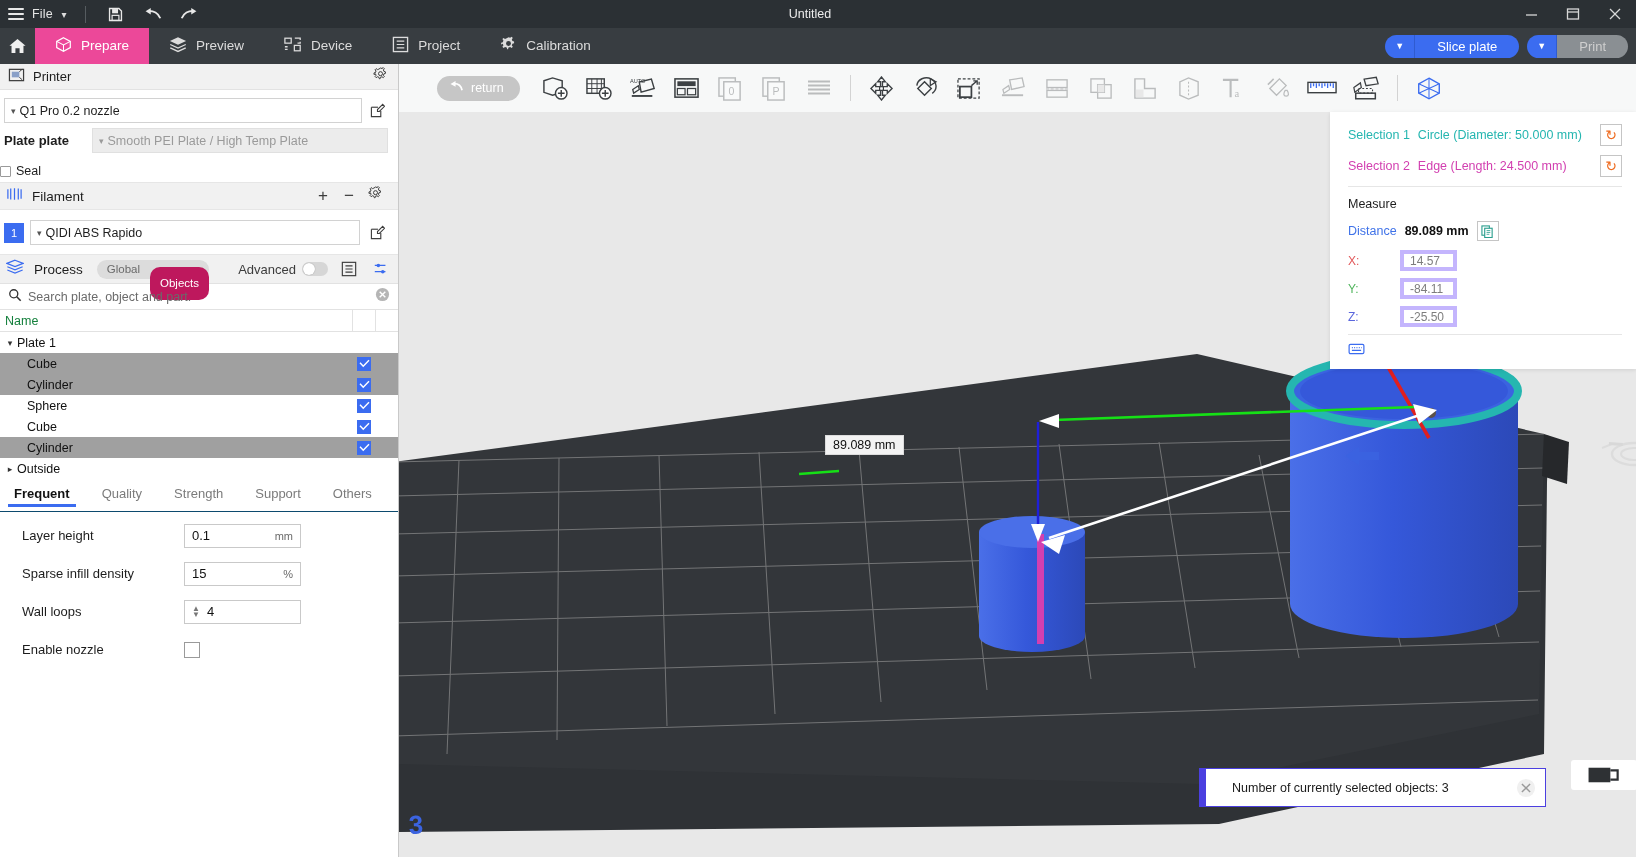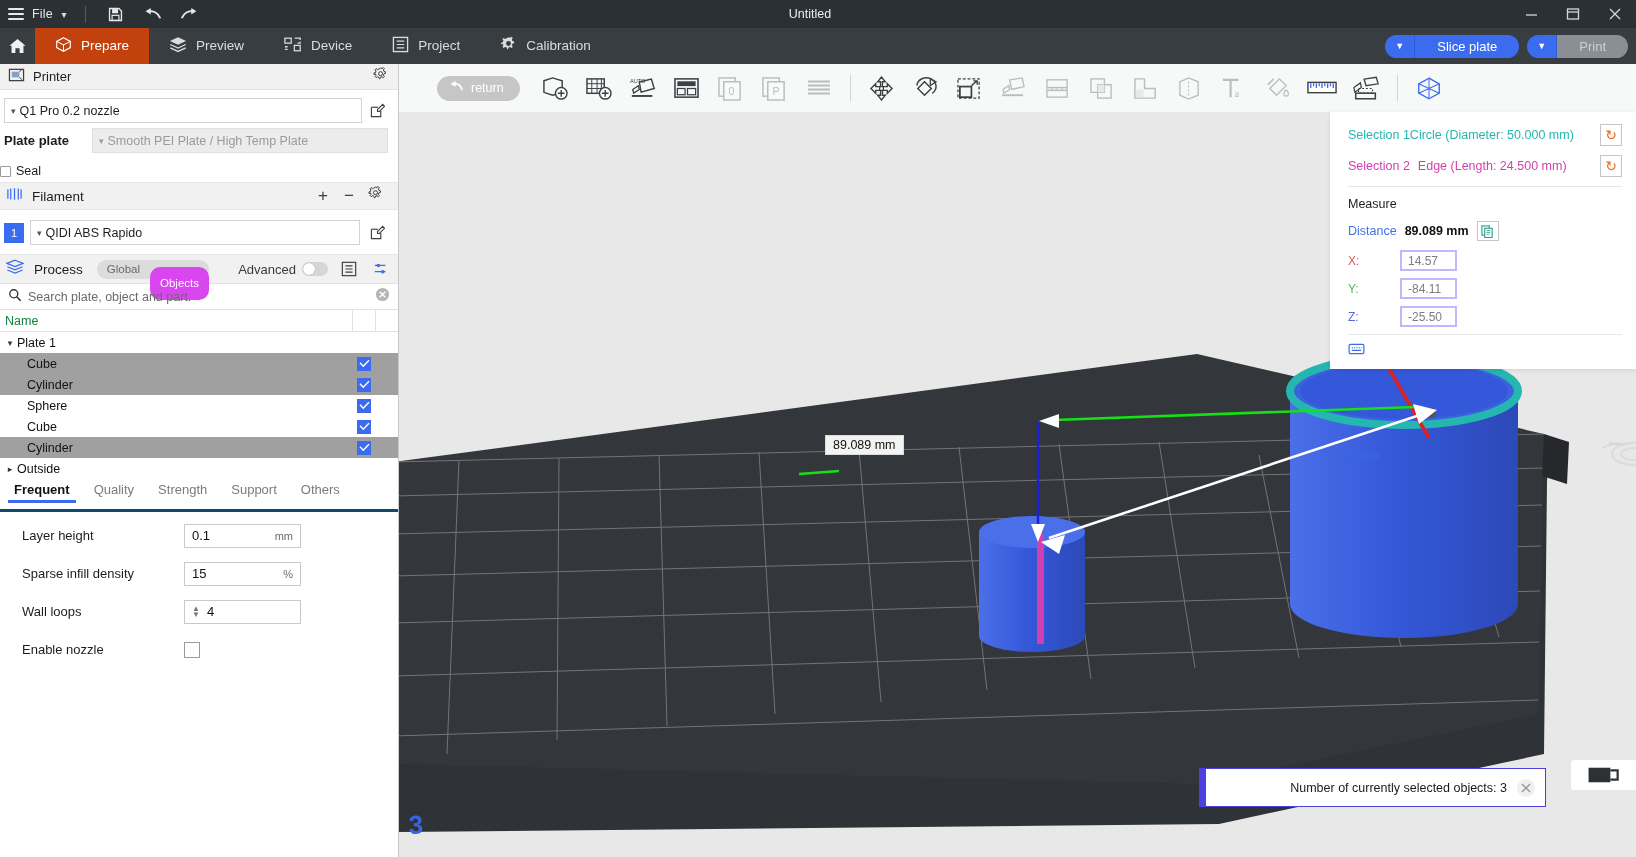--- a/index.html
+++ b/index.html
@@ -20,21 +20,21 @@
     pointer-events:none; }
   .tb-right { position:absolute; right:0; top:0; height:28px; display:flex; }
   .wbtn { width:42px; height:28px; display:flex; align-items:center; justify-content:center; }
   .wbtn svg { opacity:.95; }
 
   
   .topnav { position:absolute; top:28px; left:0; width:1636px; height:36px;
     background:#383d41; display:flex; align-items:stretch; }
   .navhome { width:35px; display:flex; align-items:center; justify-content:center; }
   .navtab { display:flex; align-items:center; gap:9px; padding:0 20px; color:#dcdcdc; font-size:13.5px; }
-  .navtab.active { background:#c2410c; color:#fff; }
+  .navtab.active { background:#ec4899; color:#fff; }
   .navtab .label { line-height:1; }
   .nav-right { position:absolute; right:8px; top:4px; height:28px; display:flex; align-items:center; gap:8px; }
   .splitbtn { display:flex; align-items:center; height:23px; }
   .splitbtn .caret { width:30px; height:23px; background:#3b6cf0; border-radius:12px 0 0 12px;
      display:flex; align-items:center; justify-content:center; color:#fff; font-size:9px;
      border-right:1px solid #2f5bd0;}
   .splitbtn .main { height:23px; background:#3b6cf0; color:#fff; border-radius:0 12px 12px 0;
      padding:0 22px; display:flex; align-items:center; font-size:13px; }
   .splitbtn.disabled .main { background:#8a8f93; color:#cfcfcf; }
 
@@ -63,42 +63,42 @@
   .fil-hdr .act { width:26px; text-align:center; font-size:17px; color:#3c3c3c; }
   .fil-row { padding:10px 10px 9px 4px; display:flex; align-items:center; gap:6px; }
   .fil-idx { width:20px; height:20px; background:#3b6cf0; color:#fff; font-size:11px;
      display:flex; align-items:center; justify-content:center; }
   .proc-hdr { height:30px; display:flex; align-items:center; padding:0 6px 0 6px; background:#f1f1f1;
     border-top:1px solid #e6e6e6; border-bottom:1px solid #e2e2e2; }
   .proc-hdr .ttl { font-size:13.5px; color:#1d1d1d; margin-left:10px; }
   .segctl { margin-left:14px; display:flex; background:#dcdcdc; border-radius:10px; height:19px; align-items:center; }
   .segctl .seg { font-size:11.5px; padding:0 10px; height:33px; display:flex; align-items:center;
      color:#6a6a6a; border-radius:10px; }
-  .segctl .seg.on { background:#d946ef; color:#fff;margin-top:28px; }
+  .segctl .seg.on { background:#be185d; color:#fff;margin-top:28px; }
   .adv { margin-left:auto; display:flex; align-items:center; gap:6px; }
   .adv .txt { font-size:13px; color:#3c3c3c; }
   .toggle { width:26px; height:14px; border-radius:7px; background:#d6d6d6; position:relative; }
   .toggle i { position:absolute; left:1px; top:1px; width:12px; height:12px; border-radius:50%; background:#fff;
      box-shadow:0 0 1px rgba(0,0,0,.4); }
   .ico-btn { width:22px; height:22px; display:flex; align-items:center; justify-content:center; margin-left:4px;}
   .searchbar { height:26px; display:flex; align-items:center; gap:6px; padding:0 8px; border-bottom:1px solid #e2e2e2; }
   .searchbar .ph { flex:1; font-size:12.5px; color:#6b6b6b; }
   .objhdr { height:22px; border-bottom:1px solid #e2e2e2; display:flex; align-items:center; font-size:12.5px;
     color:#15803d; }
   .objhdr .nm { flex:1; padding-left:5px; }
   .objhdr .c1,.objhdr .c2 { width:23px; border-left:1px solid #e2e2e2; height:22px; }
   .tree { }
   .trow { height:21px; display:flex; align-items:center; font-size:12.5px; color:#111; padding-left:3px; }
   .trow.sel { background:#a0a0a0; }
   .trow .arrow { width:14px; font-size:9px; color:#333; text-align:center; }
   .trow .tname { flex:1; }
   .trow.child .tname { padding-left:24px; }
   .ckblue { width:14px; height:14px; background:#3b6cf0; margin-right:27px; display:flex;
      align-items:center; justify-content:center; }
-  .tabs { height:30px; display:flex; align-items:flex-start; gap:0; border-bottom:3px solid #0c4a6e;
+  .tabs { height:30px; display:flex; align-items:center; gap:8px; border-bottom:1px solid #0c4a6e;
      padding:0 2px; margin-top:3px;}
   .ptab { font-size:13px; color:#7b7b7b; padding:0 12px 6px 12px; position:relative; }
   .ptab.active { color:#111; font-weight:bold; }
   .ptab.active:after { content:""; position:absolute; left:6px; right:6px; bottom:0; height:3px; background:#3b6cf0; }
   .prow { display:flex; align-items:center; height:29px; margin-top:9px; padding-left:22px; }
   .prow .plabel { width:162px; font-size:13px; color:#1d1d1d; }
   .pfield { width:117px; height:24px; border:1px solid #c9c9c9; background:#fff; display:flex;
     align-items:center; padding:0 7px; font-size:13px; color:#111; }
   .pfield .unit { margin-left:auto; font-size:11px; color:#6a6a6a; }
   .spin { display:flex; flex-direction:column; margin-right:7px; line-height:6px; }
@@ -129,30 +129,30 @@
   .mhr { height:1px; background:#e6e6e6; margin:4px 0 10px 0; }
   .mtitle { font-size:12.5px; color:#1d1d1d; margin-bottom:10px; }
   .drow { display:flex; align-items:center; gap:8px; margin-bottom:9px; }
   .dlbl { color:#3f72e8; font-size:12.5px; }
   .dval { font-size:12.5px; color:#111; font-weight:bold; }
   .copybtn { width:22px; height:20px; border:1px solid #c5c5c5; display:flex; align-items:center;
      justify-content:center; }
   .xyz { display:flex; align-items:center; margin-bottom:7px; }
   .xyz .ax { width:52px; font-size:12px; }
   .ax.x { color:#e2595b; } .ax.y { color:#4fb45b; } .ax.z { color:#5a66dd; }
-  .xyz .box { width:57px; height:21px; border:2px solid #c4b5fd; display:flex; align-items:center;
+  .xyz .box { width:57px; height:21px; border:4px solid #c4b5fd; display:flex; align-items:center;
      padding-left:6px; font-size:12px; color:#7d7d7d; background:#fff; }
   .mhr2 { height:1px; background:#e6e6e6; margin:7px 0 6px 0; }
   .kbdicon { width:18px; height:13px; }
 
   
   .toast { position:absolute; left:1199px; top:768px; width:347px; height:39px; background:#fff;
      border:1px solid #4b3fe0; display:flex; align-items:center; }
   .toast .stripe { width:6px; height:100%; background:#4b3fe0; }
-  .toast .tmsg { flex:1; padding-left:16px; font-size:12.5px; color:#1a1a1a;text-align:right; }
+  .toast .tmsg { flex:1; padding-left:26px; font-size:12.5px; color:#1a1a1a; }
   .toast .tclose { width:38px; display:flex; align-items:center; justify-content:center; }
 
   
   .vpbtns { position:absolute; left:1172px; top:696px; display:flex; gap:38px; }
   .vpbtn { width:66px; height:30px; background:#fff; border-radius:3px; display:flex;
      align-items:center; justify-content:center; }
 </style>
 </head>
 <body>
 
@@ -736,21 +736,21 @@
             <path d="M15 2 26 8v10l-11 6-11-6V8z" fill="none" stroke="#3b6cf0" stroke-width="1.5"></path>
             <path d="M15 2v22M4 8l22 10M26 8L4 18" stroke="#3b6cf0" stroke-width="1.1"></path>
           </svg>
         </div>
     </div>
   </div>
 
   <div class="mpanel">
     <div class="mrow">
       <span class="mtxt sel1">Selection 1</span>
-      <span class="mtxt sel1" style="">Circle (Diameter: 50.000 mm)</span>
+      <span class="mtxt sel1" style="margin-left:8px">Circle (Diameter: 50.000 mm)</span>
       <span class="resetbtn">↻</span>
     </div>
     <div class="mrow">
       <span class="mtxt sel2">Selection 2</span>
       <span class="mtxt sel2" style="margin-left:8px">Edge (Length: 24.500 mm)</span>
       <span class="resetbtn">↻</span>
     </div>
     <div class="mhr"></div>
     <div class="mtitle">Measure</div>
     <div class="drow">

